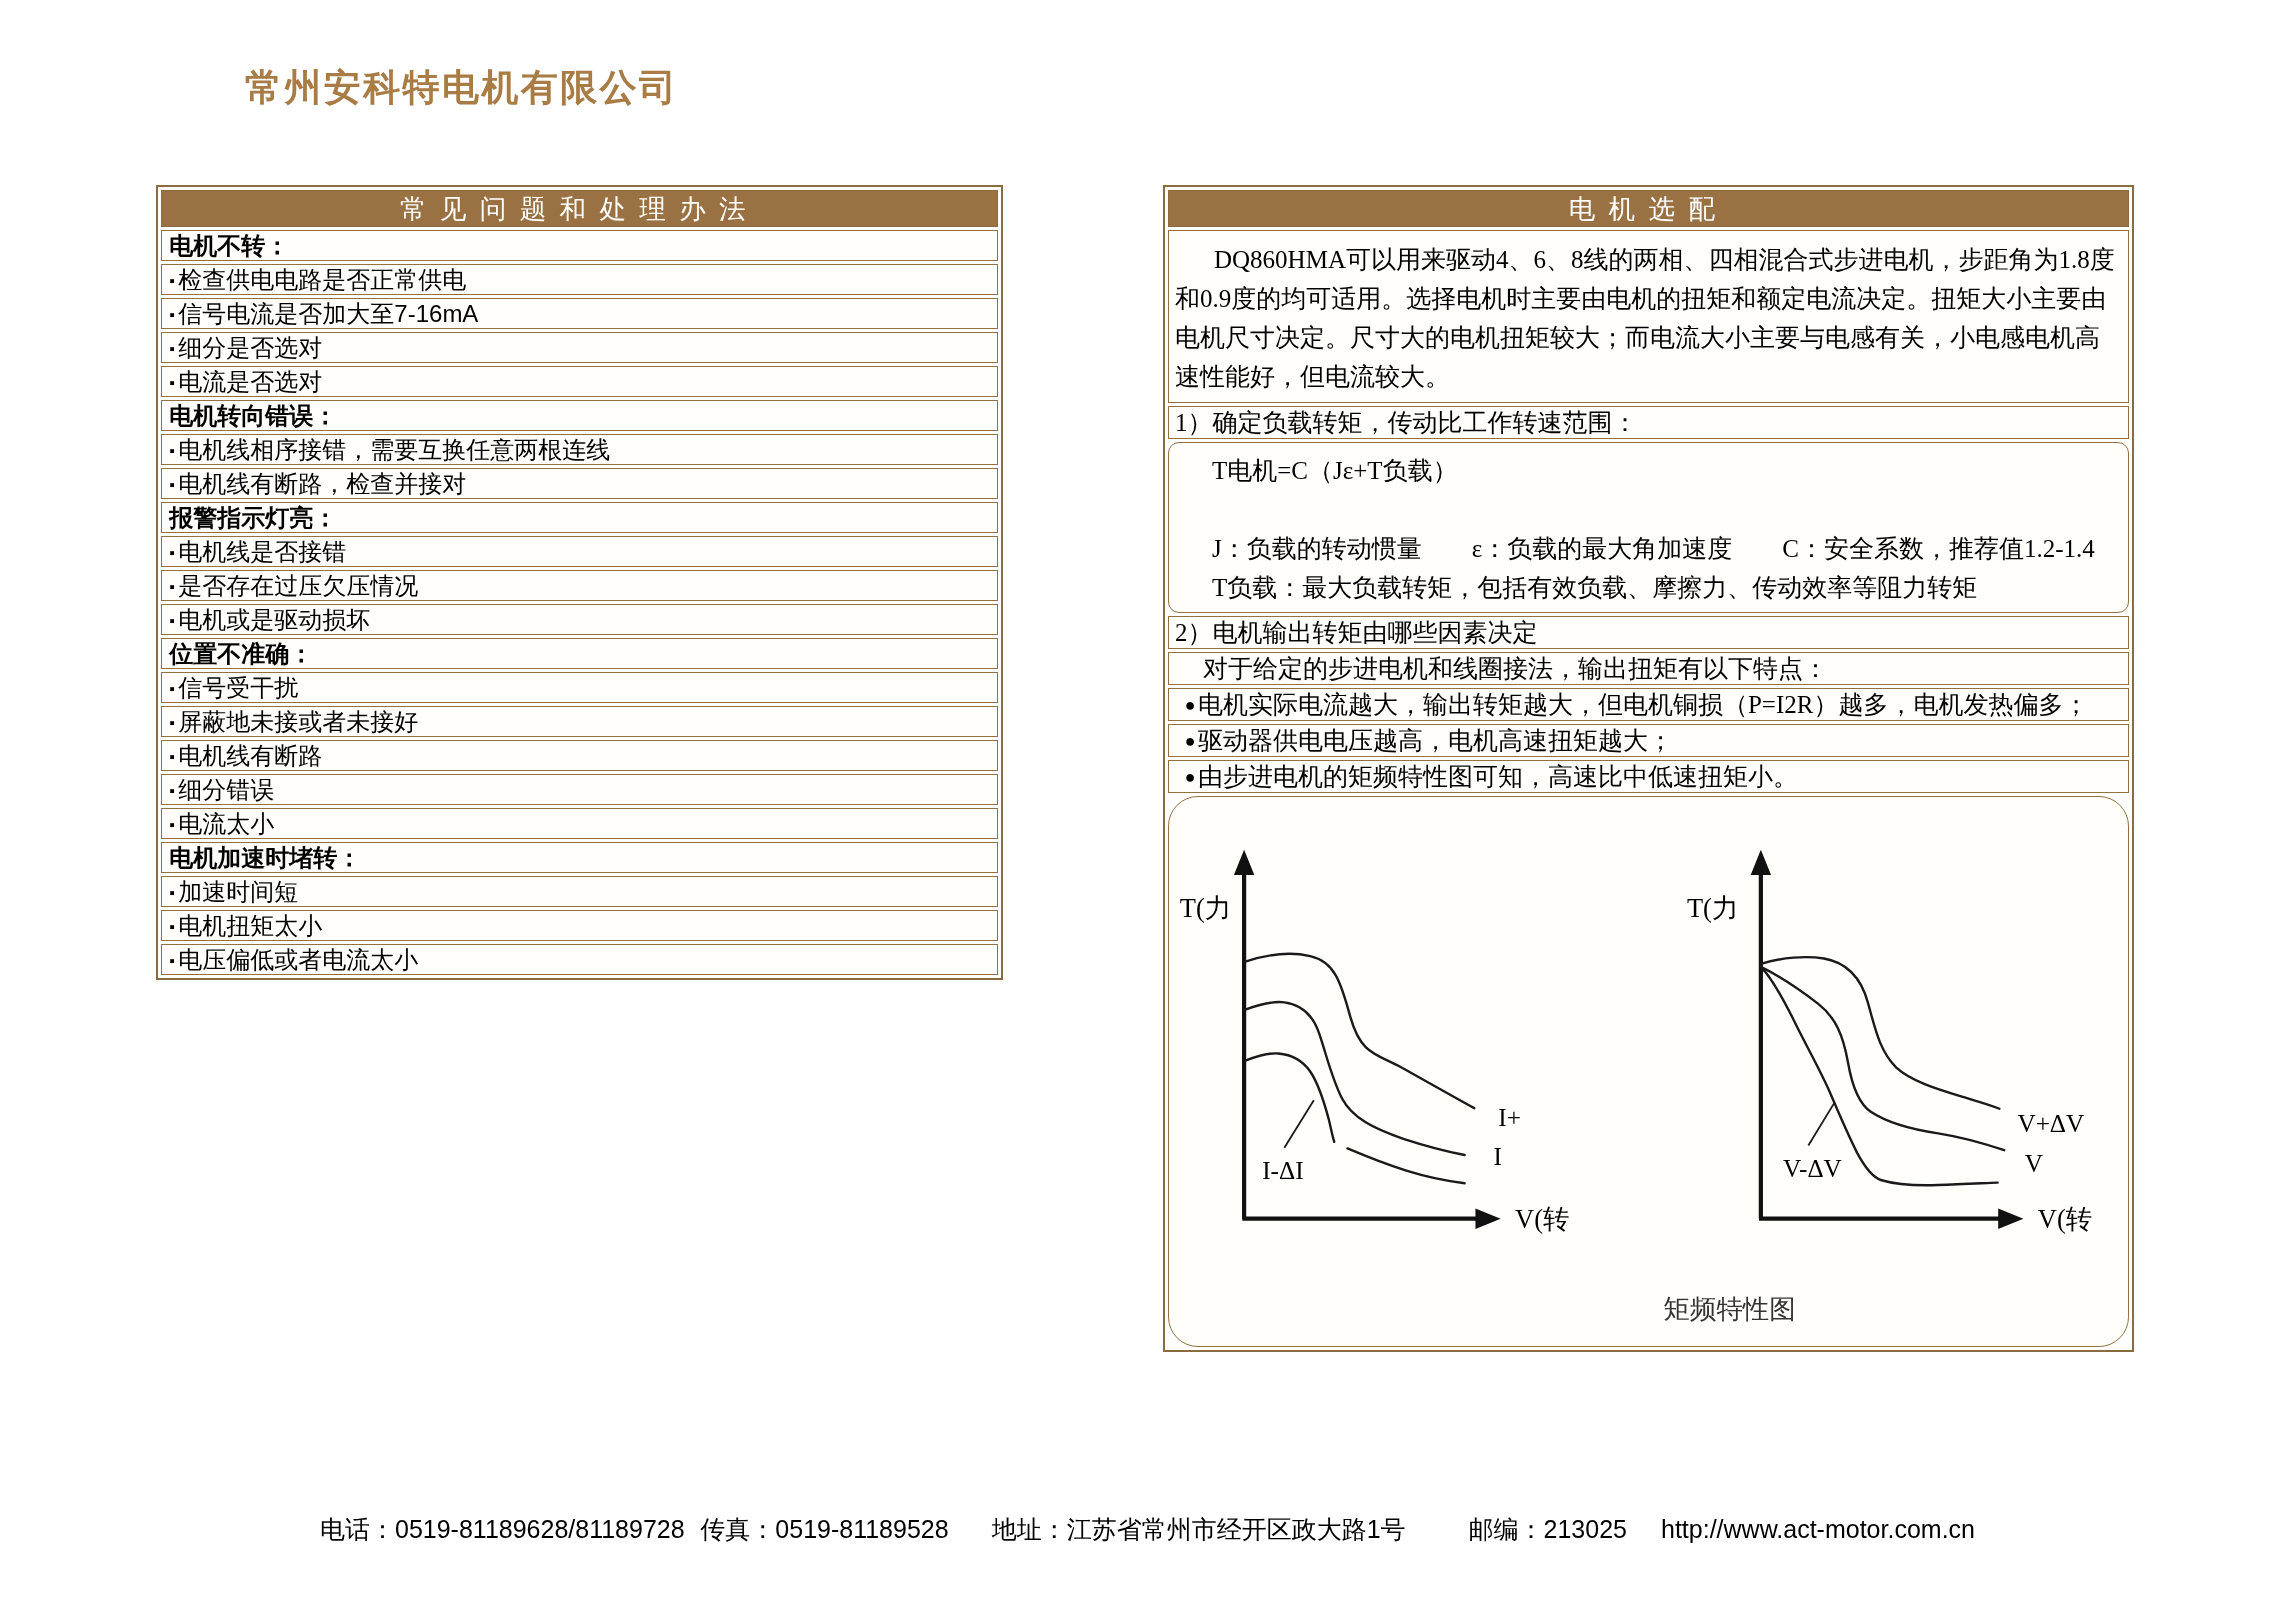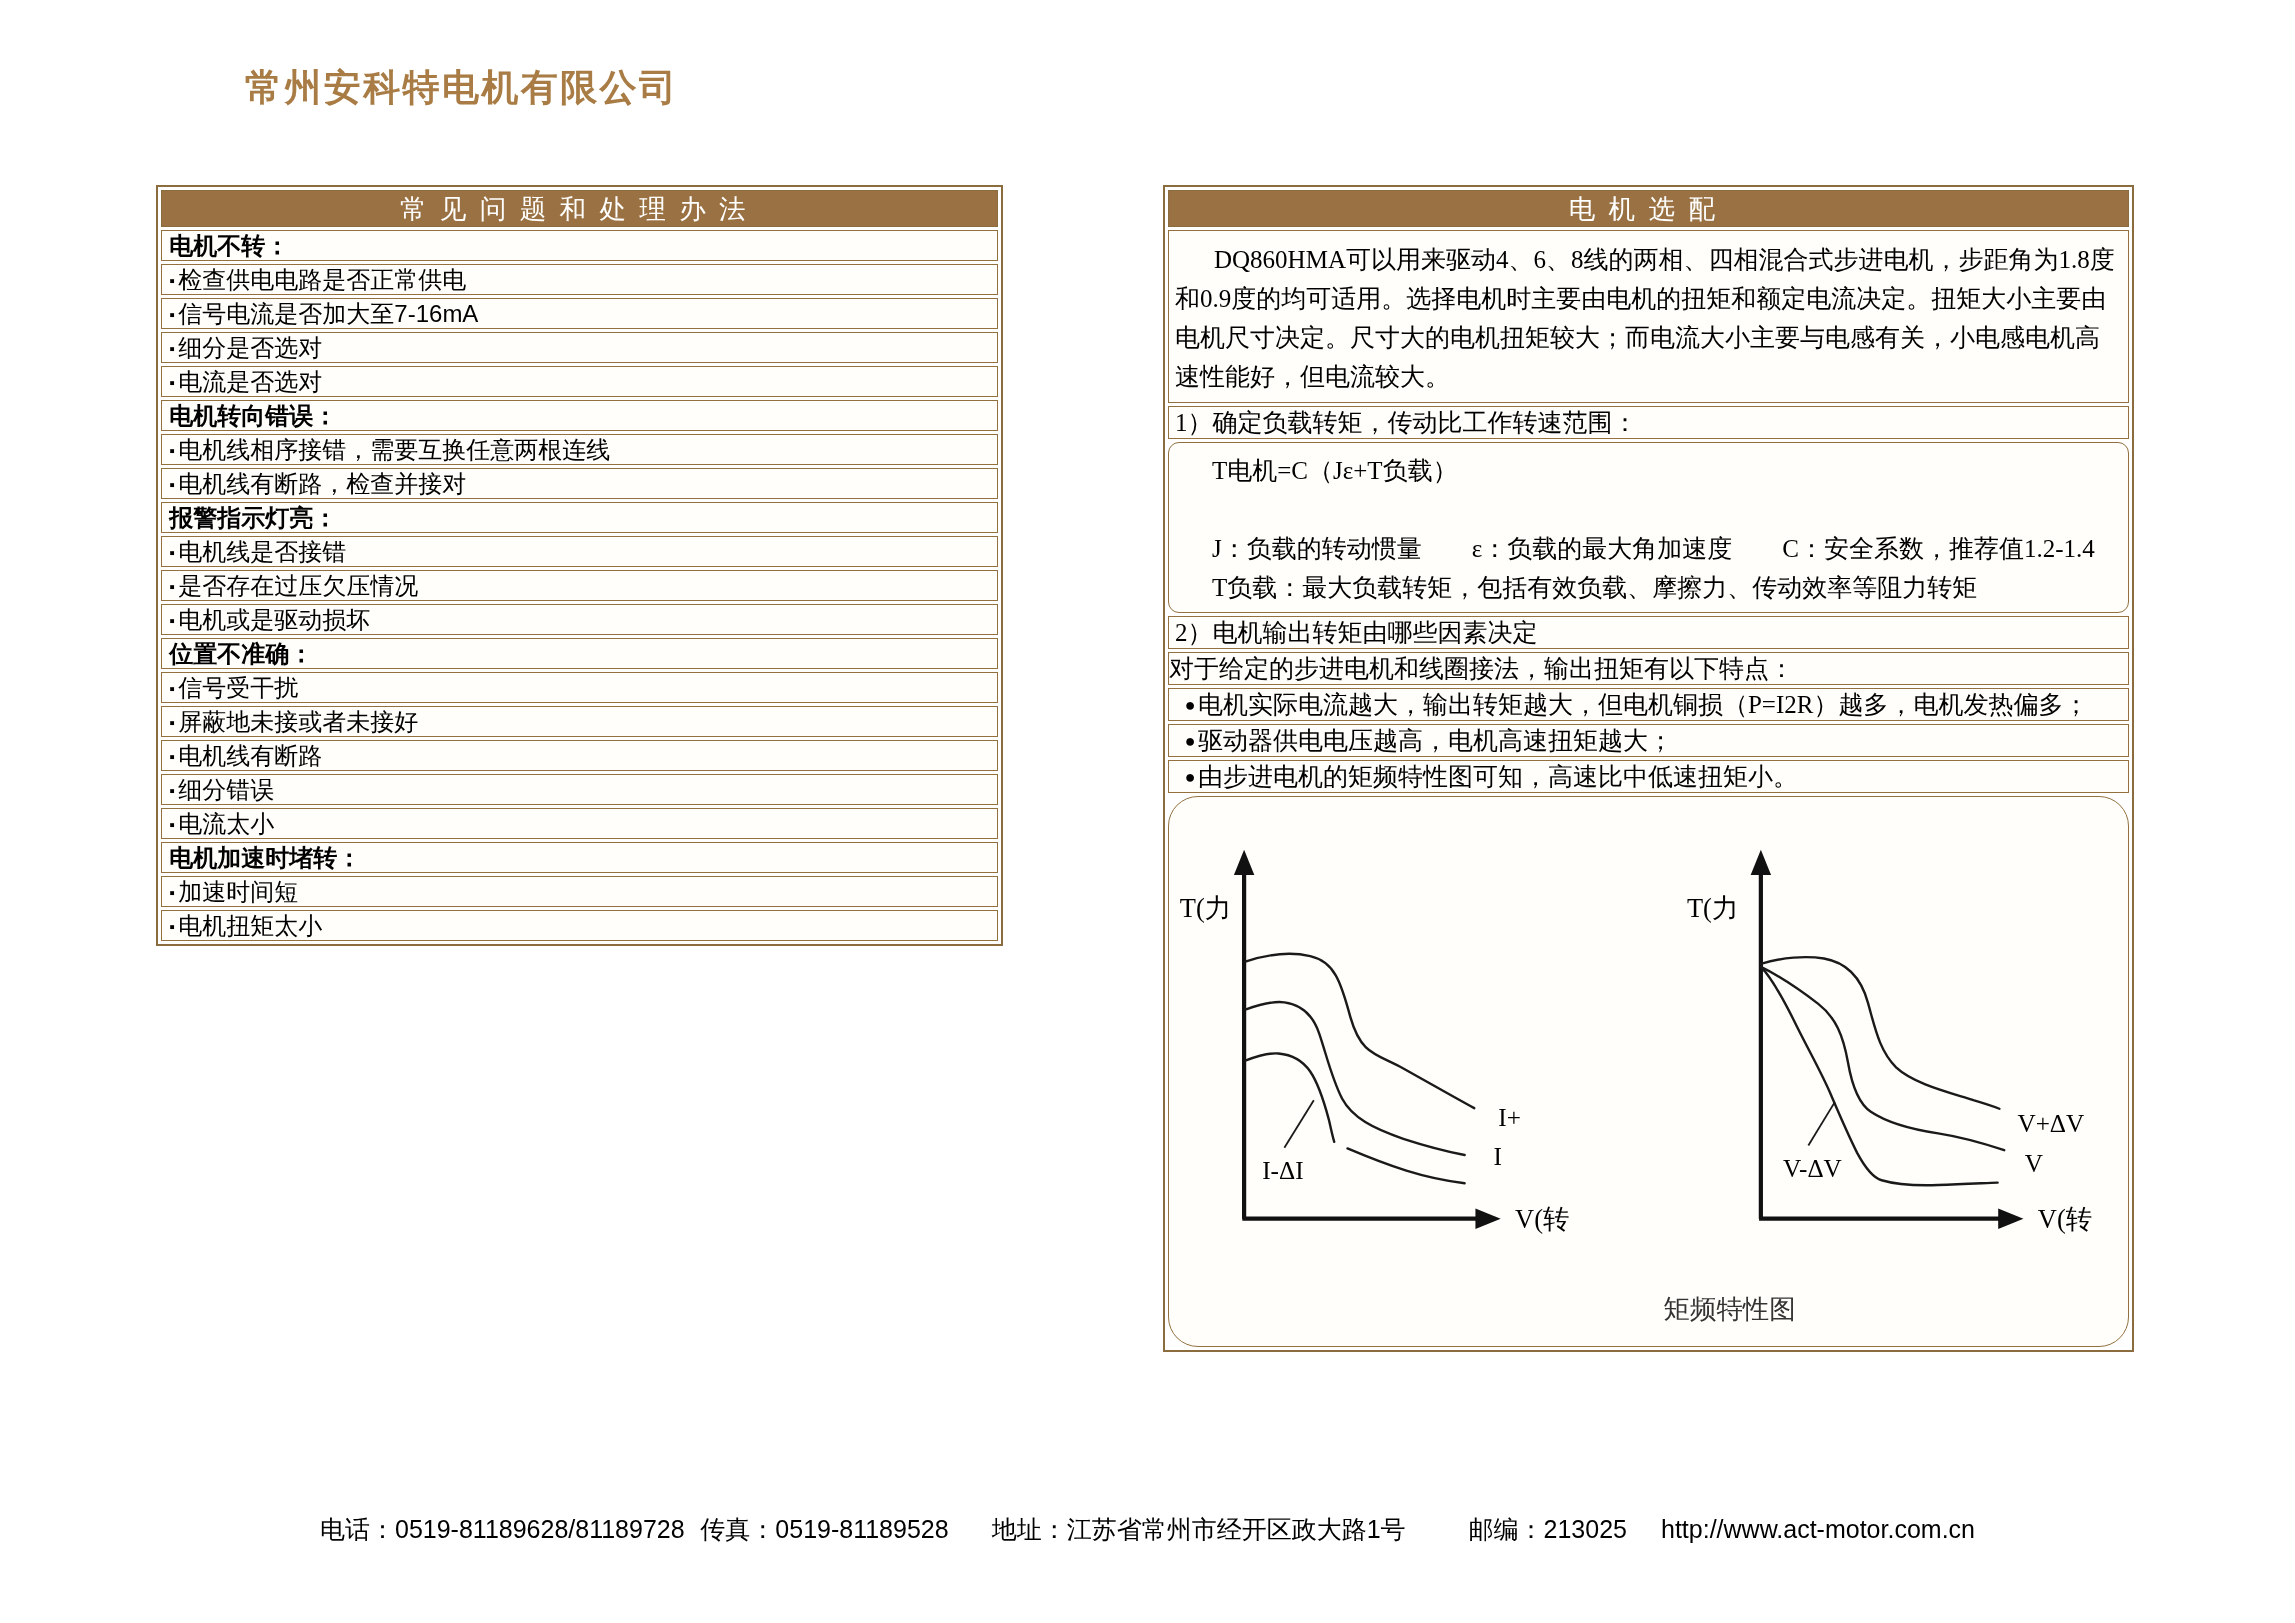--- a/index.html
+++ b/index.html
@@ -37,21 +37,21 @@
   .mk-sq{ font-size:15.7px; margin-right:3.6px; vertical-align:1.8px; }
 
   
   .intro{
     min-height:116px; padding:8.5px 8.5px 6px 6px;
     font-size:25px; line-height:39px; text-indent:39px;
   }
   .sec{ height:33px; line-height:31px; padding-left:6px; font-size:25px; }
   .formula-block{ min-height:161px; padding:8.5px 6px 4.8px 43px; font-size:25px; line-height:39px;border-radius:11px; }
   .formula-line1{ margin-bottom:39px; }
-  .feat-intro{ height:33px; line-height:31px; font-size:25px; }
+  .feat-intro{ height:33px; line-height:31px; padding-left:34px; font-size:25px; }
   .brow{ height:33px; line-height:31px; padding-left:15.7px; font-size:25px; }
   .mk-dot{ font-size:18px; margin-right:2.4px; vertical-align:1.8px; }
 
   .chart-row{ height:551px; position:relative;border-radius:30px; }
   .chart-row svg{ display:block; width:100%; height:100%; }
   .curve{ fill:none; stroke:#1a1a1a; stroke-width:4; stroke-linecap:round; }
   .axis { stroke:#111; stroke-width:7; }
   .ptr  { stroke:#1a1a1a; stroke-width:3; }
   .ax-label{ font-size:44px; fill:#000; }
   .cv-label{ font-size:42px; fill:#000; }
@@ -91,20 +91,21 @@
     <div class="row frow"><span class="mk-sq">▪</span><span>电机或是驱动损坏</span></div>
     <div class="row frow cat"><span>位置不准确：</span></div>
     <div class="row frow"><span class="mk-sq">▪</span><span>信号受干扰</span></div>
     <div class="row frow"><span class="mk-sq">▪</span><span>屏蔽地未接或者未接好</span></div>
     <div class="row frow"><span class="mk-sq">▪</span><span>电机线有断路</span></div>
     <div class="row frow"><span class="mk-sq">▪</span><span>细分错误</span></div>
     <div class="row frow"><span class="mk-sq">▪</span><span>电流太小</span></div>
     <div class="row frow cat"><span>电机加速时堵转：</span></div>
     <div class="row frow"><span class="mk-sq">▪</span><span>加速时间短</span></div>
     <div class="row frow"><span class="mk-sq">▪</span><span>电机扭矩太小</span></div>
+    <div class="row frow"><span class="mk-sq">▪</span><span>电压偏低或者电流太小</span></div>
   </div>
 
   <div class="tbl tbl-right">
     <div class="thead">电机选配</div>
 
     <div class="row intro">DQ860HMA可以用来驱动4、6、8线的两相、四相混合式步进电机，步距角为1.8度和0.9度的均可适用。选择电机时主要由电机的扭矩和额定电流决定。扭矩大小主要由电机尺寸决定。尺寸大的电机扭矩较大；而电流大小主要与电感有关，小电感电机高速性能好，但电流较大。</div>
 
     <div class="row sec">1）确定负载转矩，传动比工作转速范围：</div>
 
     <div class="row formula-block">

